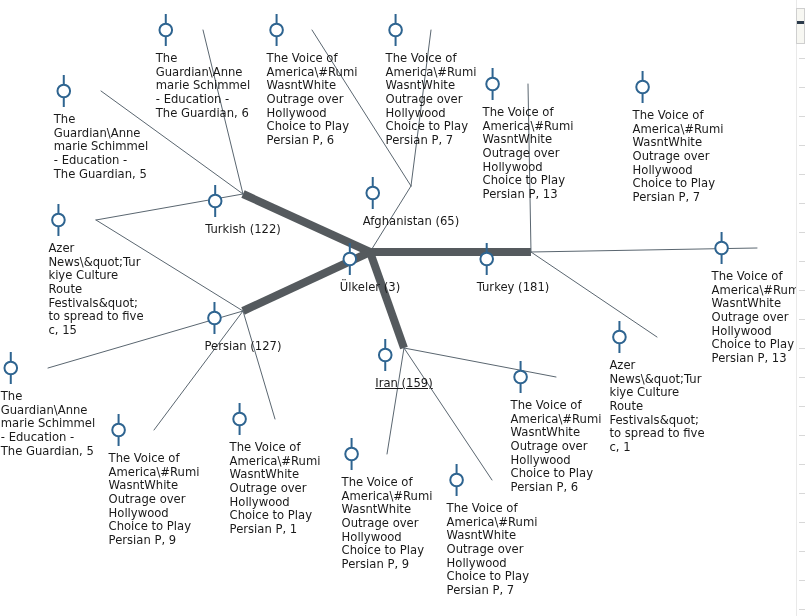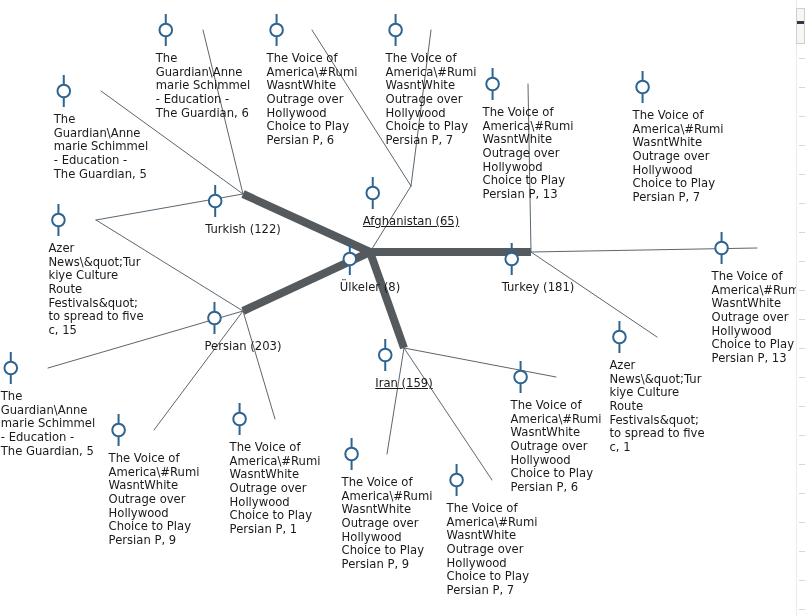--- a/index.html
+++ b/index.html
@@ -64,53 +64,53 @@
       <line x1="404" y1="348" x2="492" y2="480" stroke="#5a6670" stroke-width="1" stroke-linecap="round"></line>
       <line x1="404" y1="348" x2="556" y2="377" stroke="#5a6670" stroke-width="1" stroke-linecap="round"></line>
     </svg>
   <div id="node-layer">
       <div class="node leaf" style="left: 370px; top: 242px;">
         <span class="glyph"><svg width="20" height="34" viewBox="0 0 20 34">
             <line x1="10" y1="1" x2="10" y2="10" stroke="#2e6490" stroke-width="2"></line>
             <circle cx="10" cy="17" r="6.3" fill="#fff" stroke="#2e6490" stroke-width="2"></circle>
             <line x1="10" y1="24" x2="10" y2="33" stroke="#2e6490" stroke-width="2"></line>
           </svg></span>
-        <span class="lbl" style="color: rgb(26, 26, 26);">Ülkeler (8)</span>
+        <span class="lbl" style="color: rgb(26, 26, 26);">Ülkeler (3)</span>
       </div>
       <div class="node leaf" style="left: 243px; top: 184px;">
         <span class="glyph"><svg width="20" height="34" viewBox="0 0 20 34">
             <line x1="10" y1="1" x2="10" y2="10" stroke="#2e6490" stroke-width="2"></line>
             <circle cx="10" cy="17" r="6.3" fill="#fff" stroke="#2e6490" stroke-width="2"></circle>
             <line x1="10" y1="24" x2="10" y2="33" stroke="#2e6490" stroke-width="2"></line>
           </svg></span>
         <span class="lbl" style="color: rgb(26, 26, 26);">Turkish (122)</span>
       </div>
       <div class="node leaf" style="left: 411px; top: 176px;">
         <span class="glyph"><svg width="20" height="34" viewBox="0 0 20 34">
             <line x1="10" y1="1" x2="10" y2="10" stroke="#2e6490" stroke-width="2"></line>
             <circle cx="10" cy="17" r="6.3" fill="#fff" stroke="#2e6490" stroke-width="2"></circle>
             <line x1="10" y1="24" x2="10" y2="33" stroke="#2e6490" stroke-width="2"></line>
           </svg></span>
-        <span class="lbl" style="color: rgb(26, 26, 26); text-decoration: underline;">Afghanistan (65)</span>
-      </div>
-      <div class="node leaf" style="left: 538px; top: 242px;">
+        <span class="lbl" style="color: rgb(26, 26, 26);">Afghanistan (65)</span>
+      </div>
+      <div class="node leaf" style="left: 513px; top: 242px;">
         <span class="glyph"><svg width="20" height="34" viewBox="0 0 20 34">
             <line x1="10" y1="1" x2="10" y2="10" stroke="#2e6490" stroke-width="2"></line>
             <circle cx="10" cy="17" r="6.3" fill="#fff" stroke="#2e6490" stroke-width="2"></circle>
             <line x1="10" y1="24" x2="10" y2="33" stroke="#2e6490" stroke-width="2"></line>
           </svg></span>
         <span class="lbl" style="color: rgb(26, 26, 26);">Turkey (181)</span>
       </div>
       <div class="node leaf" style="left: 243px; top: 301px;">
         <span class="glyph"><svg width="20" height="34" viewBox="0 0 20 34">
             <line x1="10" y1="1" x2="10" y2="10" stroke="#2e6490" stroke-width="2"></line>
             <circle cx="10" cy="17" r="6.3" fill="#fff" stroke="#2e6490" stroke-width="2"></circle>
             <line x1="10" y1="24" x2="10" y2="33" stroke="#2e6490" stroke-width="2"></line>
           </svg></span>
-        <span class="lbl" style="color: rgb(26, 26, 26);">Persian (203)</span>
+        <span class="lbl" style="color: rgb(26, 26, 26);">Persian (127)</span>
       </div>
       <div class="node leaf" style="left: 404px; top: 338px;">
         <span class="glyph"><svg width="20" height="34" viewBox="0 0 20 34">
             <line x1="10" y1="1" x2="10" y2="10" stroke="#2e6490" stroke-width="2"></line>
             <circle cx="10" cy="17" r="6.3" fill="#fff" stroke="#2e6490" stroke-width="2"></circle>
             <line x1="10" y1="24" x2="10" y2="33" stroke="#2e6490" stroke-width="2"></line>
           </svg></span>
         <span class="lbl" style="color: rgb(26, 26, 26); text-decoration: underline;">Iran (159)</span>
       </div>
       <div class="node leaf" style="left: 101px; top: 74px;">

